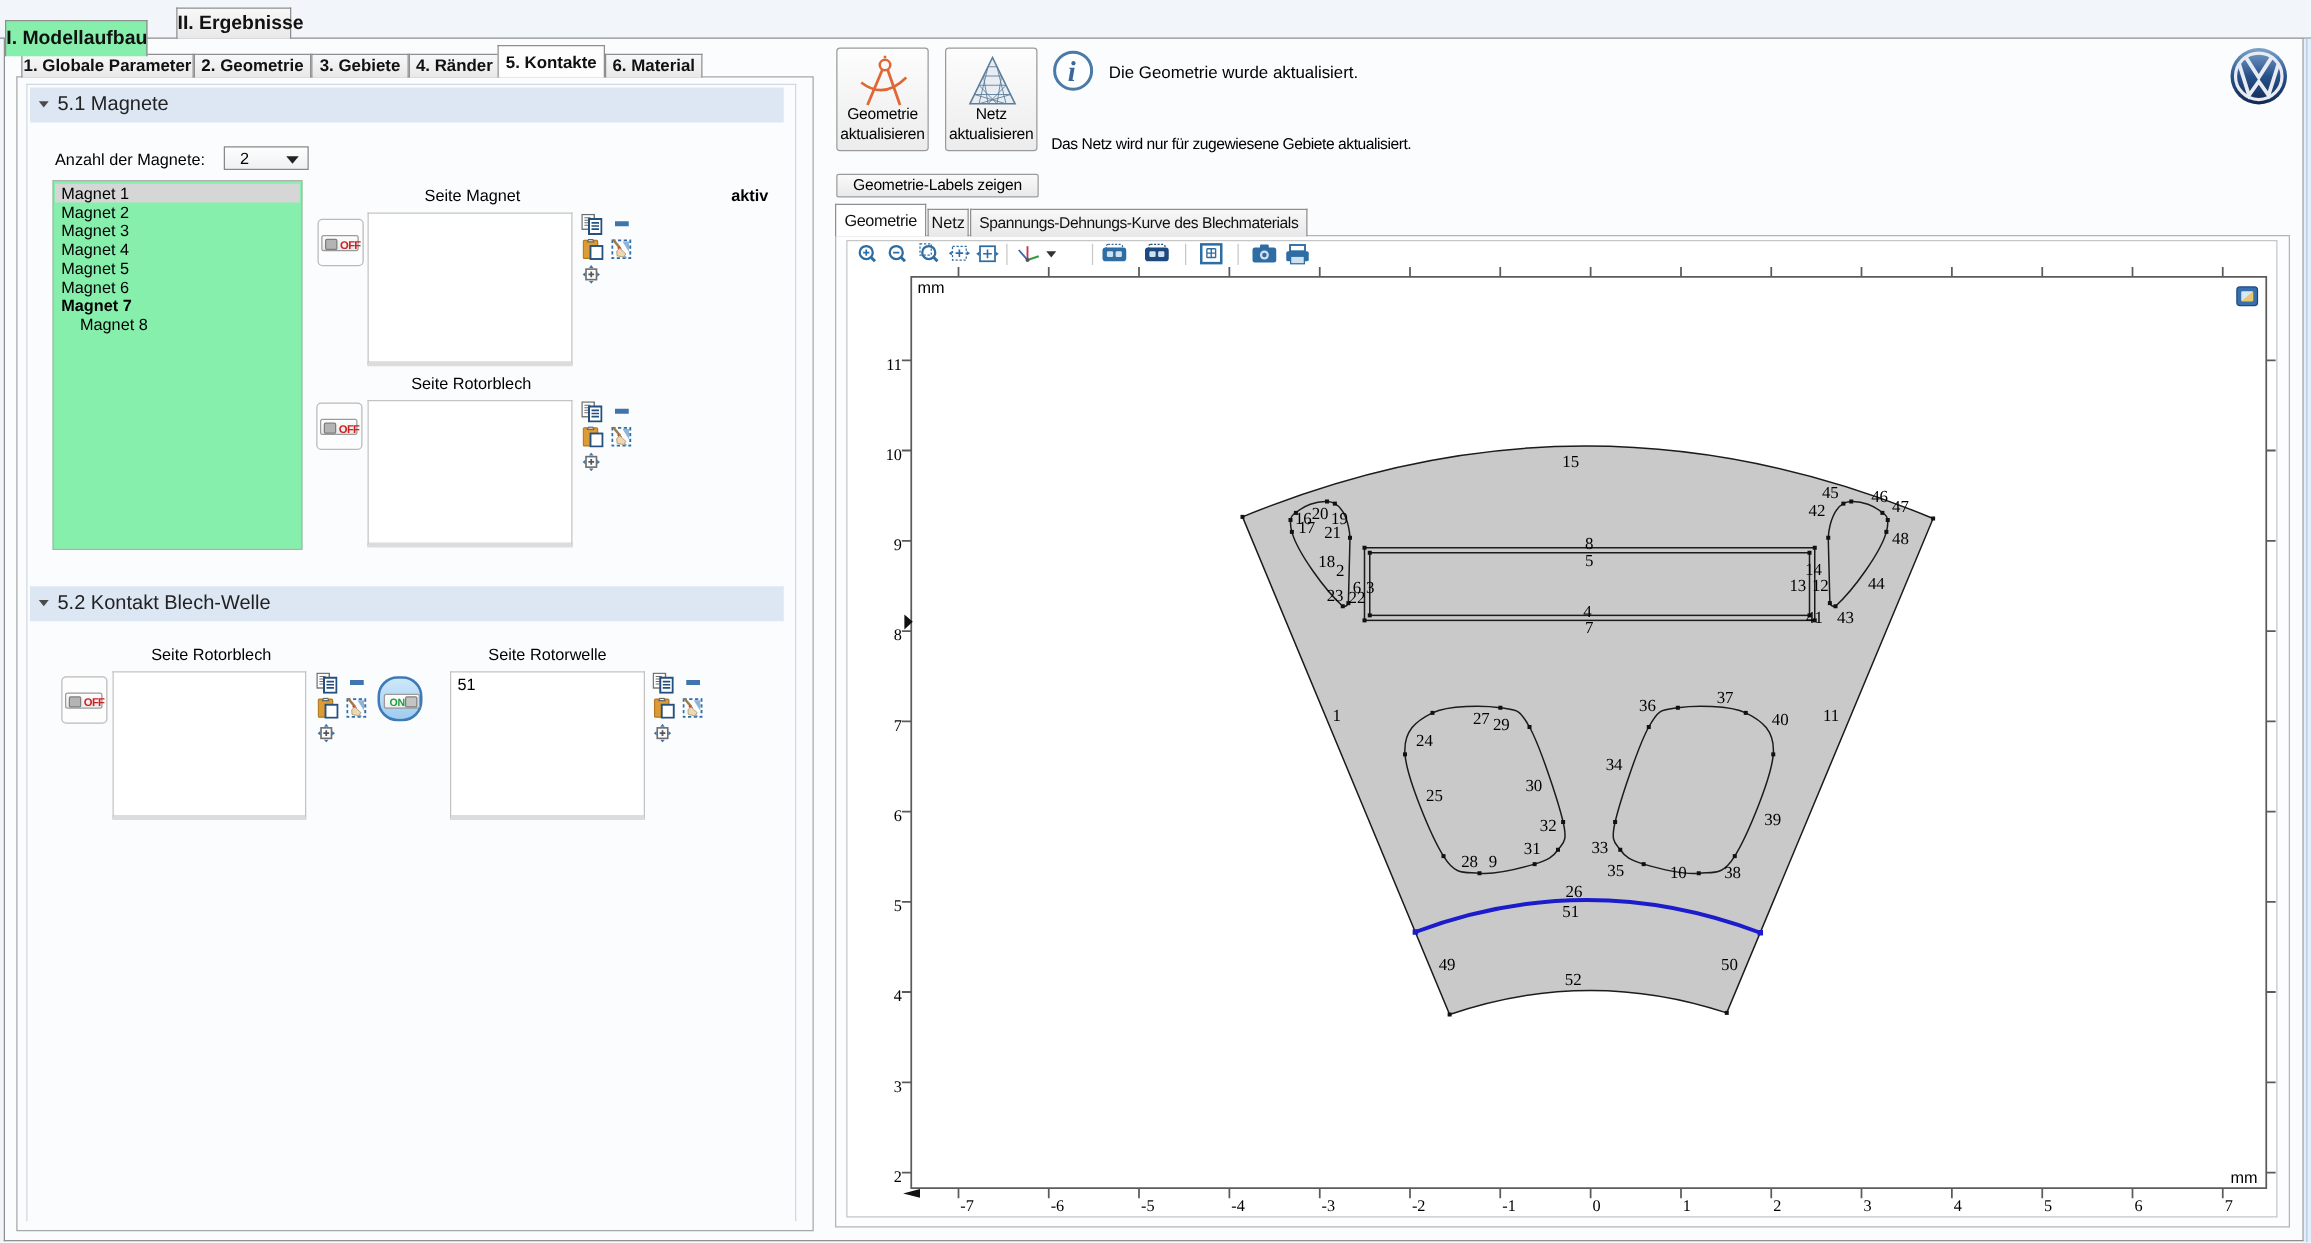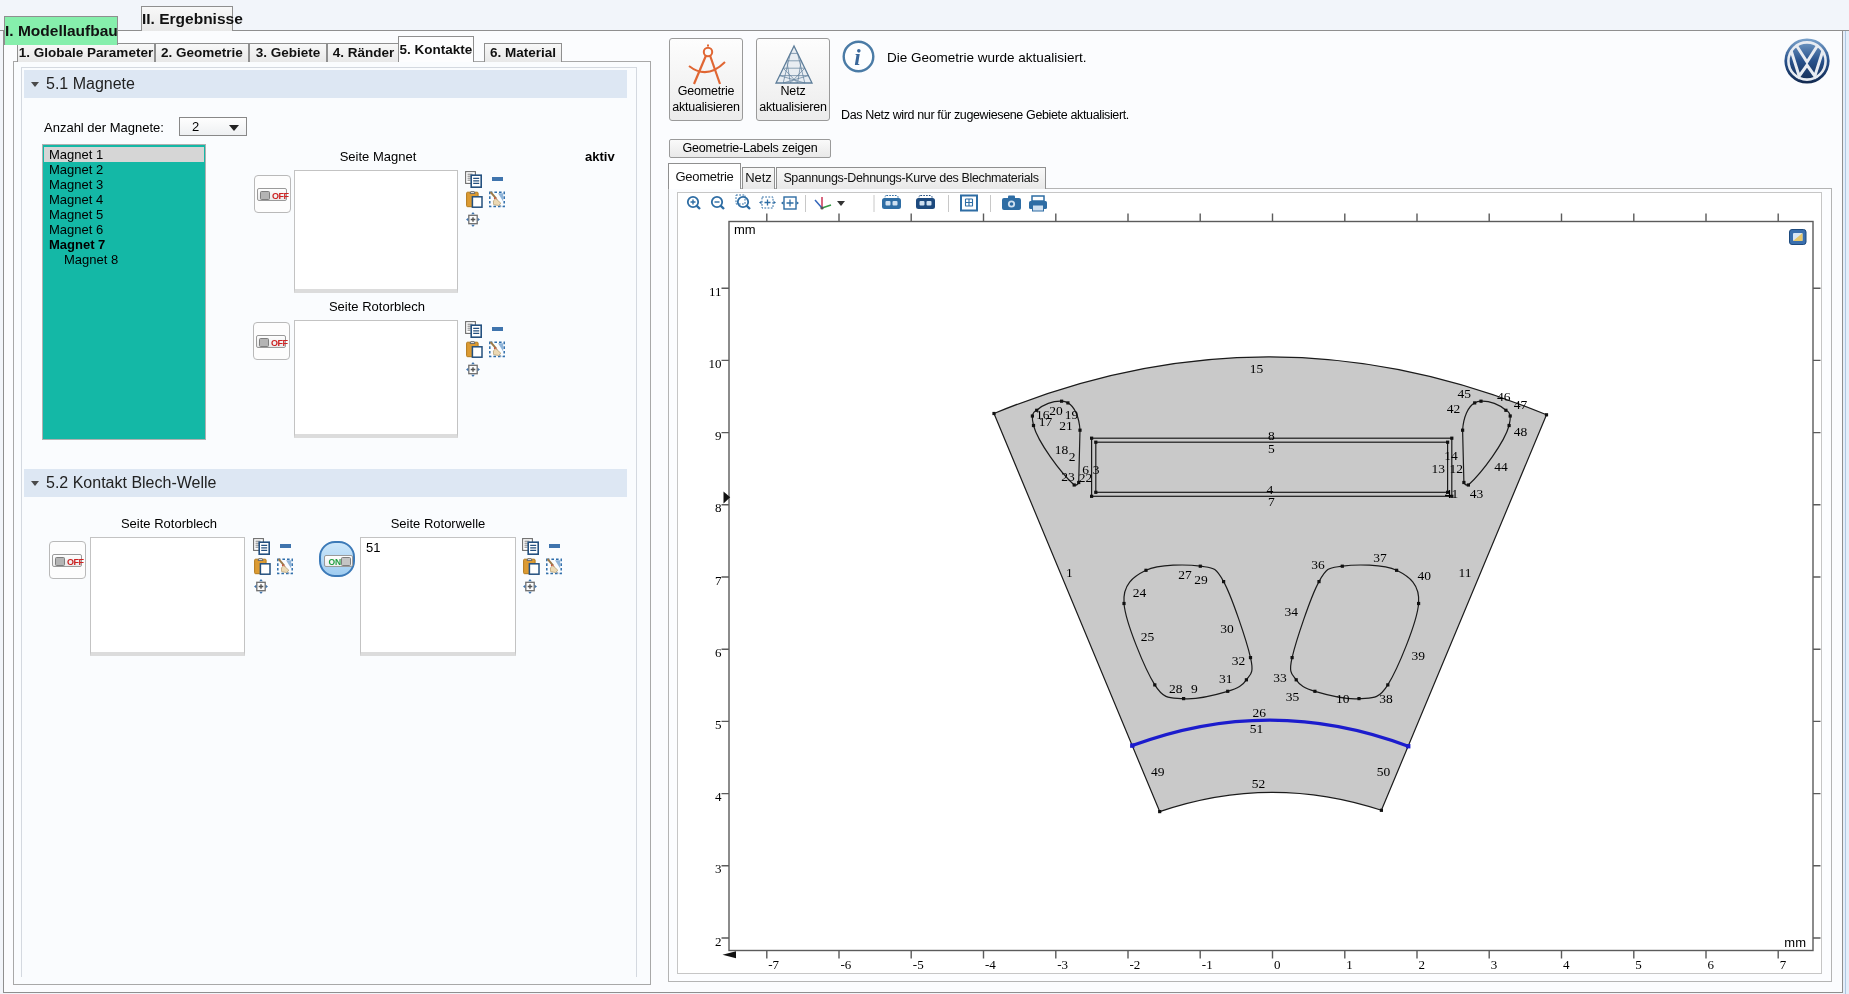--- a/index.html
+++ b/index.html
@@ -19,29 +19,29 @@
 <div class="ab" style="left:1843px;top:31px;width:6px;height:963px;background:#e4eefa"></div>
 <div class="ab" style="left:1845px;top:31px;width:1px;height:963px;background:#aec8e2"></div>
 <div class="tab" style="left:4px;top:16px;width:114px;height:29px;background:#86efac;font:bold 15.5px 'Liberation Sans',sans-serif;line-height:28px;z-index:3">I. Modellaufbau</div>
 <div class="tab" style="left:141px;top:6px;width:92px;height:25px;font:bold 15.5px 'Liberation Sans',sans-serif;line-height:23px">II. Ergebnisse</div>
 <div class="ab" style="left:13px;top:61px;width:638px;height:924px;background:#fafcfe;border:1px solid #a8a8a8"></div>
 <div class="ab" style="left:21px;top:67px;width:616px;height:910px;border:1px solid #d4d9e0;border-bottom:none"></div>
 <div class="tab" style="left:17px;top:43px;width:138px;height:19px;font:bold 13.5px 'Liberation Sans',sans-serif;line-height:18px">1. Globale Parameter</div>
 <div class="tab" style="left:155px;top:43px;width:94px;height:19px;font:bold 13.5px 'Liberation Sans',sans-serif;line-height:18px">2. Geometrie</div>
 <div class="tab" style="left:249px;top:43px;width:78px;height:19px;font:bold 13.5px 'Liberation Sans',sans-serif;line-height:18px">3. Gebiete</div>
 <div class="tab" style="left:327px;top:43px;width:73px;height:19px;font:bold 13.5px 'Liberation Sans',sans-serif;line-height:18px">4. Ränder</div>
-<div class="tab" style="left:398px;top:36px;width:76px;height:26px;background:#fdfdfe;font:bold 13.5px 'Liberation Sans',sans-serif;line-height:25px;z-index:3">5. Kontakte</div>
+<div class="tab" style="left:398px;top:36px;width:86px;height:26px;background:#fdfdfe;font:bold 13.5px 'Liberation Sans',sans-serif;line-height:25px;z-index:3">5. Kontakte</div>
 <div class="tab" style="left:484px;top:43px;width:78px;height:19px;font:bold 13.5px 'Liberation Sans',sans-serif;line-height:18px">6. Material</div>
 <div class="seg" style="left:24px;top:70px;width:603px"><span class="tri"></span>5.1 Magnete</div>
 <div class="lbl" style="left:44px;top:120px">Anzahl der Magnete:</div>
 <div class="ab" style="left:179px;top:117px;width:68px;height:19px;background:linear-gradient(#fefefe,#eef0f2);border:1px solid #888;">
 <div style="position:absolute;left:12px;top:1px;font-size:13px">2</div>
 <div style="position:absolute;right:7px;top:7px;width:0;height:0;border-left:5px solid transparent;border-right:5px solid transparent;border-top:6px solid #222"></div>
   </div>
-<div class="ab" style="left:42px;top:144px;width:164px;height:296px;background:#14b8a6;border:1px solid #b0b0b0;padding:2px 1px 1px 1px">
+<div class="ab" style="left:42px;top:144px;width:200px;height:296px;background:#86efac;border:1px solid #b0b0b0;padding:2px 1px 1px 1px">
     <div style="height:15px;line-height:15px;padding-left:5px;font-size:13px;background:#d6d6d6">Magnet 1</div>
     <div style="height:15px;line-height:15px;padding-left:5px;font-size:13px;">Magnet 2</div>
     <div style="height:15px;line-height:15px;padding-left:5px;font-size:13px;">Magnet 3</div>
     <div style="height:15px;line-height:15px;padding-left:5px;font-size:13px;">Magnet 4</div>
     <div style="height:15px;line-height:15px;padding-left:5px;font-size:13px;">Magnet 5</div>
     <div style="height:15px;line-height:15px;padding-left:5px;font-size:13px;">Magnet 6</div>
     <div style="height:15px;line-height:15px;padding-left:5px;font-size:13px;font-weight:bold;">Magnet 7</div>
     <div style="height:15px;line-height:15px;padding-left:20px;font-size:13px;">Magnet 8</div>
   </div>
 <div class="lbl cen" style="left:378px;top:149px">Seite Magnet</div>
@@ -139,21 +139,21 @@
 <path d="M1.5,0.8 L7.2,7.6" stroke="#9c7a4a" stroke-width="2"></path>
 <path d="M5.6,6.2 L8.6,8.2 L7.2,9.6 L4.8,7.4 Z" fill="#cc4433"></path>
 <path d="M6.8,7.6 L11.8,12.2 L9.6,14.6 L4.6,13.6 L4.4,9.8 Z" fill="#ecd9b4" stroke="#b09a6a" stroke-width="0.7"></path>
 <path d="M10.8,13.2 L13,15.4 L9.8,15 Z" fill="#9aa7b4"></path>
 </svg>
 <svg class="ab" style="left:254px;top:579px" width="15" height="15" viewBox="0 0 15 15">
 <rect x="2.8" y="3.3" width="8.4" height="8.4" fill="#fdfdfd" stroke="#6e6e6e" stroke-width="1.3"></rect>
 <path d="M7,5.2 v4.6 M4.7,7.5 h4.6" stroke="#555" stroke-width="1.4"></path>
 <path d="M7,0 l1.8,2.3 h-3.6 Z M7,15 l1.8,-2.3 h-3.6 Z M0,7.5 l2.3,-1.8 v3.6 Z M14,7.5 l-2.3,-1.8 v3.6 Z" fill="#3f74ad"></path>
 </svg>
-<div class="ab" style="left:319px;top:541px;width:36px;height:36px;background:linear-gradient(#cde7fa,#9fccf0);border:2px solid #3c7ab8;border-radius:16px">
+<div class="ab" style="left:302px;top:541px;width:36px;height:36px;background:linear-gradient(#cde7fa,#9fccf0);border:2px solid #3c7ab8;border-radius:16px">
 <div style="position:absolute;left:3px;top:11.5px;width:29px;height:12.5px;background:linear-gradient(#fefefe,#eee);border:1px solid #9a9a9a;border-radius:2px">
 <div style="position:absolute;left:3.5px;top:1.5px;font:bold 8.5px 'Liberation Sans',sans-serif;letter-spacing:-0.2px;color:#1f9e40">ON</div>
 <div style="position:absolute;right:1.5px;top:1px;width:9.5px;height:9.5px;background:#c4c4c4;border:1px solid #7e7e7e;border-radius:1.5px"></div>
 </div>
   </div>
 <div class="ab" style="left:360px;top:537px;width:156px;height:119px;background:#fff;border:1px solid #c3c3c3;border-bottom:4px solid #dcdcdc">
     <div style="padding:2px 0 0 5px;font-size:13px">51</div>
   </div>
 <svg class="ab" style="left:522px;top:538px" width="17" height="17" viewBox="0 0 17 17">
 <rect x="0.6" y="0.6" width="9.8" height="11.8" fill="#fff" stroke="#6e6e6e" stroke-width="1.1"></rect>

